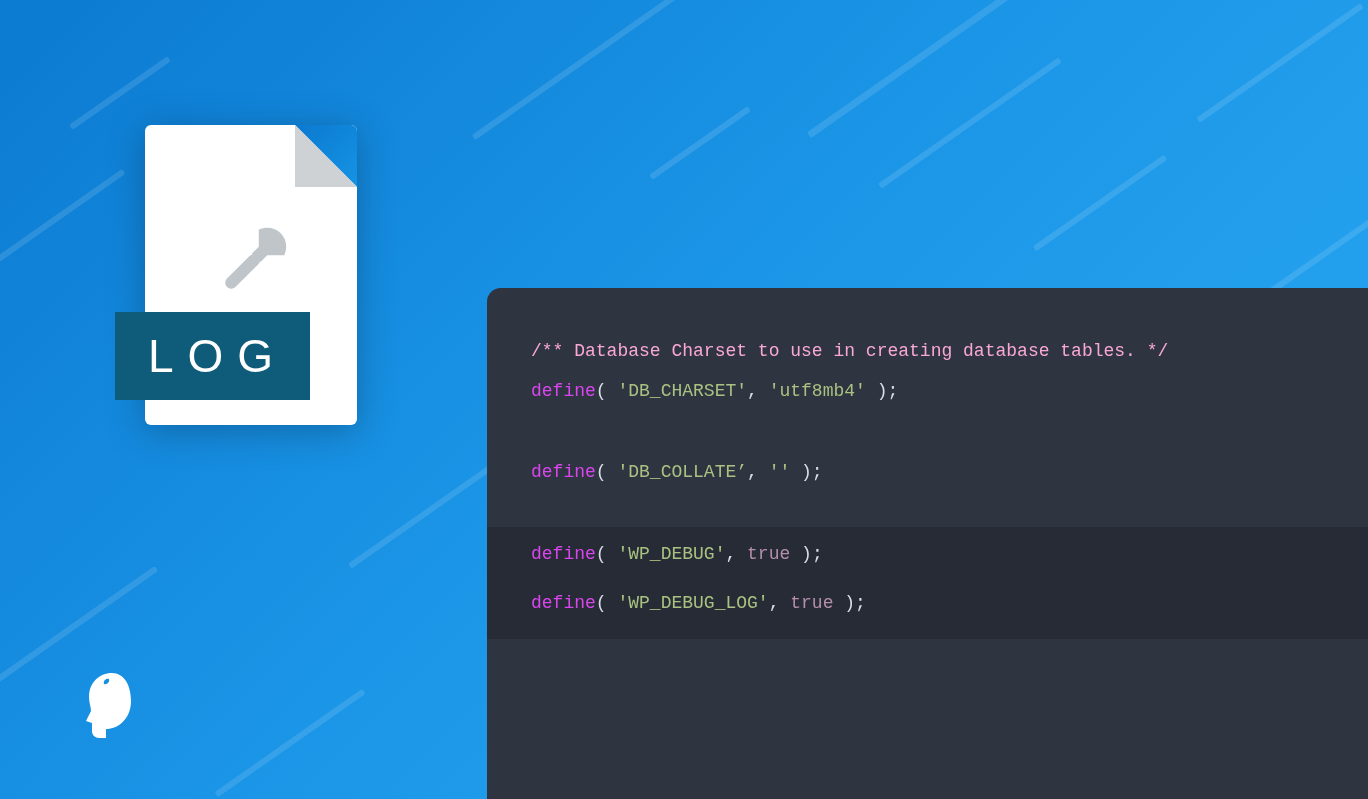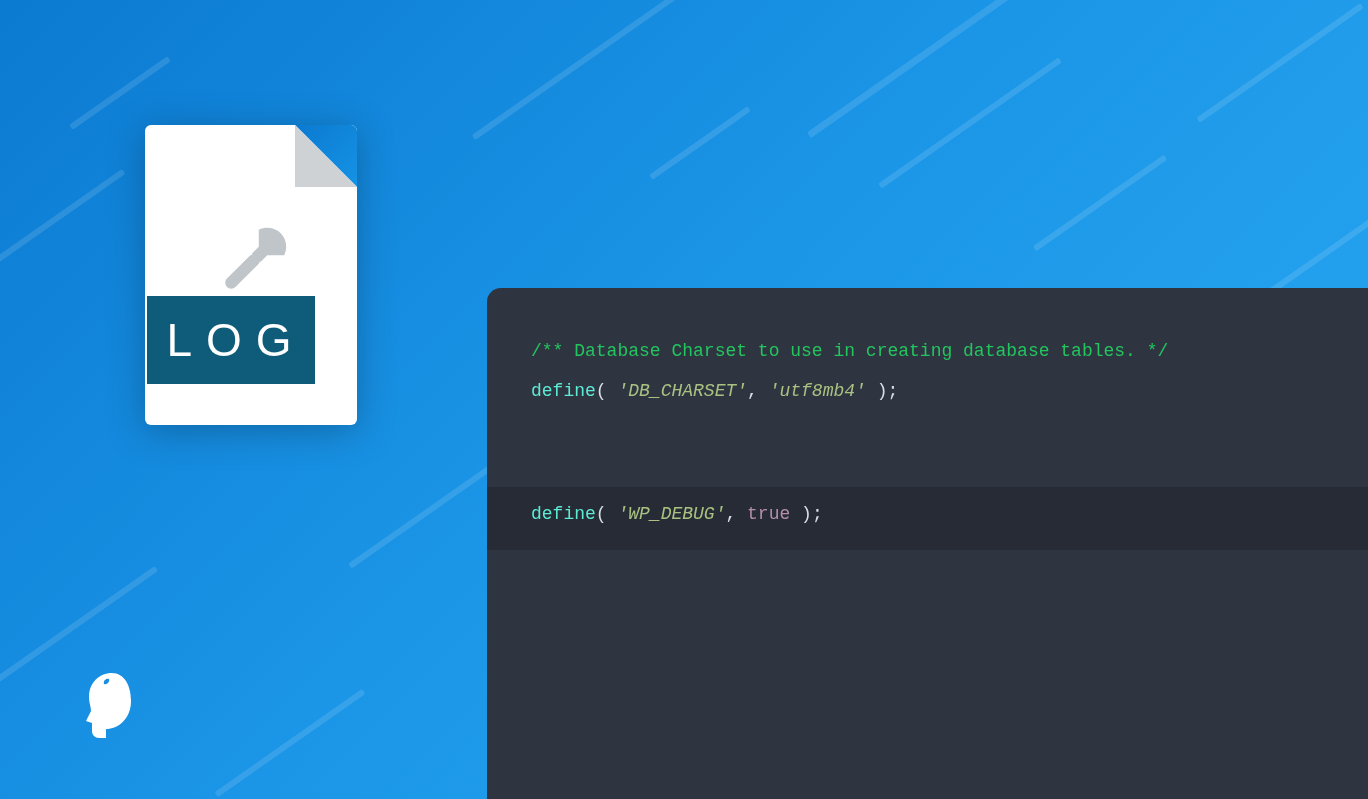--- a/index.html
+++ b/index.html
@@ -50,28 +50,27 @@
   .wrench {
     position: absolute;
     left: 50%; top: 88px;
     transform: translateX(-50%);
     width: 100px; height: 100px;
   }
   .wrench svg { width: 100%; height: 100%; }
   .log-badge {
     position: absolute;
     left: -30px;
-    top: 171px;
-    width: 168px;
+    top: 187px;
+    width: 195px;
     height: 88px;
     background: #0f5c7a;
     display: flex;
     align-items: center;
     justify-content: center;
-    margin-left: 32px;
   }
   .log-badge span {
     color: #ffffff;
     font-size: 46px;
     font-weight: 400;
     letter-spacing: 14px;
     font-family: "Segoe UI", Arial, sans-serif;
     padding-left: 10px;
   }
   .head-logo {
@@ -92,24 +91,24 @@
     border-top-left-radius: 14px;
     padding: 50px 44px 0 44px;
     font-family: "SFMono-Regular", Consolas, "Liberation Mono", Menlo, monospace;
     font-size: 18px;
     line-height: 1.5;
     color: #d8dee9;
   }
   .code-line { white-space: pre; margin-bottom: 13px; }
   .blank { height: 13px; }
   .spacer { height: 28px; }
-  .c-comment { color: #22c55e; }
-  .c-fn { color: #5eead4; }
+  .c-comment { color: #f9a8d4; }
+  .c-fn { color: #d946ef; }
   .c-paren { color: #d8dee9; }
-  .c-str { color: #a9c181; font-style: italic; }
+  .c-str { color: #a9c181; }
   .c-bool { color: #b48ead; }
   .c-punc { color: #d8dee9; }
   .highlight-block {
     background: #262b35;
     margin-left: -44px;
     margin-right: -44px;
     padding: 14px 44px 22px 44px;
   }
   .highlight-block .code-line { margin-bottom: 22px; }
   .highlight-block .code-line:last-child { margin-bottom: 0; }
@@ -158,22 +157,24 @@
 <div class="code-panel">
 
   <div class="code-line"><span class="c-comment">/** Database Charset to use in creating database tables. */</span></div>
 
   <div class="code-line"><span class="c-fn">define</span><span class="c-paren">( </span><span class="c-str">'DB_CHARSET'</span><span class="c-punc">, </span><span class="c-str">'utf8mb4'</span><span class="c-paren"> );</span></div>
 
   <div class="spacer"></div>
   <div class="blank"></div>
 
 
+  <div class="code-line"><span class="c-fn">define</span><span class="c-paren">( </span><span class="c-str">'DB_COLLATE’</span><span class="c-punc">, </span><span class="c-str">''</span><span class="c-paren"> );</span></div>
 
   <div class="spacer"></div>
 
   <div class="highlight-block">
     <div class="code-line"><span class="c-fn">define</span><span class="c-paren">( </span><span class="c-str">'WP_DEBUG'</span><span class="c-punc">, </span><span class="c-bool">true</span><span class="c-paren"> );</span></div>
 
 
+    <div class="code-line"><span class="c-fn">define</span><span class="c-paren">( </span><span class="c-str">'WP_DEBUG_LOG'</span><span class="c-punc">, </span><span class="c-bool">true</span><span class="c-paren"> );</span></div>
   </div>
 
 </div>
 
 </body></html>

